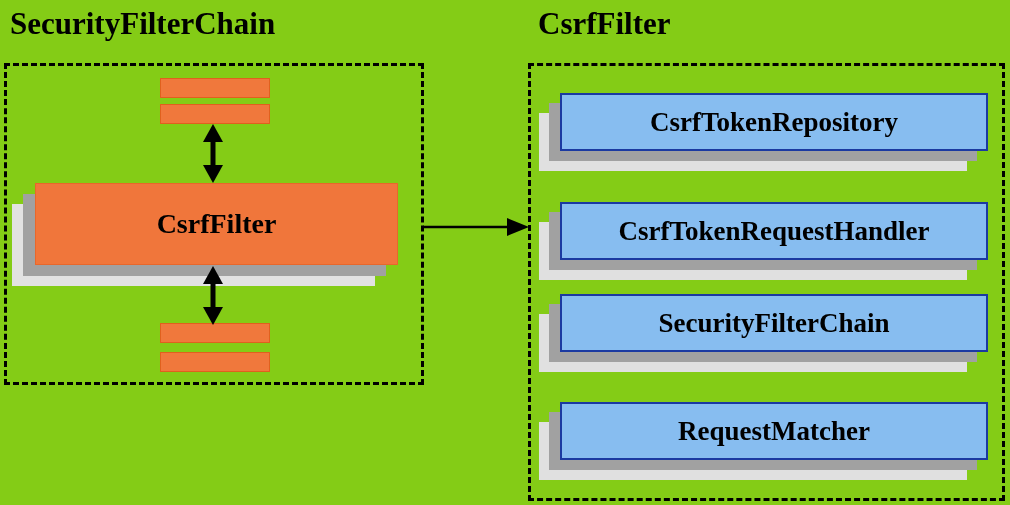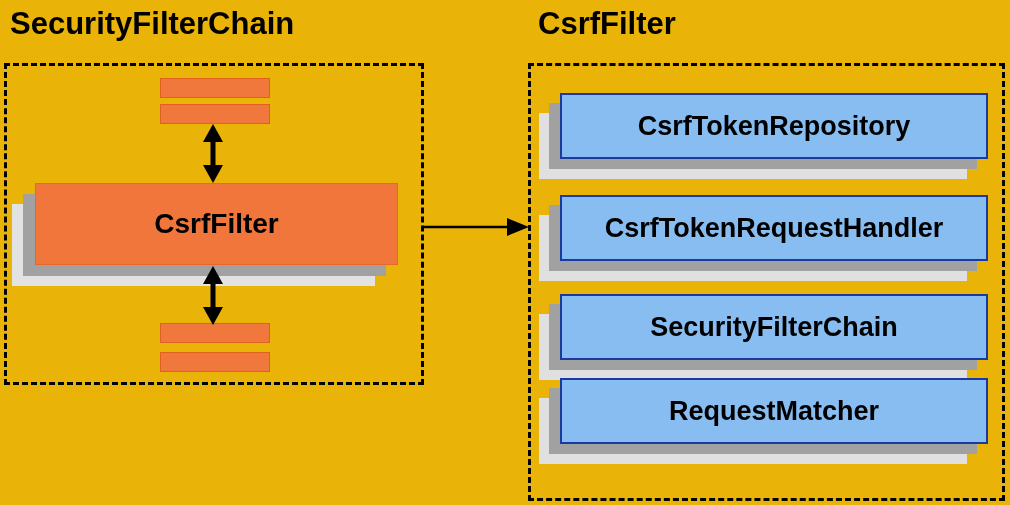--- a/index.html
+++ b/index.html
@@ -1,18 +1,18 @@
 <!DOCTYPE html>
 <html><head>
 <meta charset="utf-8">
 <style>
   html,body { margin:0; padding:0; background:#ffffff; }
   .canvas {
-    position:relative; width:1010px; height:505px; background:#eab308;
-    font-family:Liberation Sans, sans-serif; overflow:hidden;
+    position:relative; width:1010px; height:505px; background:#84cc16;
+    font-family:Liberation Serif, serif; overflow:hidden;
   }
   .panel-title {
     position:absolute; font-weight:bold; font-size:31px; color:#000;
     white-space:nowrap; line-height:1;
   }
   #title-left  { left:10px; top:8px; }
   #title-right { left:538px; top:8px; }
 
   .dashed-box { position:absolute; border:3px dashed #000; box-sizing:border-box; background:transparent; }
   #chain-box      { left:4px;   top:63px; width:420px; height:322px; }
@@ -27,30 +27,30 @@
 
   .orange-box {
     position:absolute; left:35px; top:183px; width:363px; height:82px;
     background:#F0763B; border:1px solid #E8672B; box-sizing:border-box;
     box-shadow:-12px 11px 0 #A1A1A1, -23px 21px 0 #E2E2E2;
     display:flex; align-items:center; justify-content:center;
     font-weight:bold; font-size:28px; color:#000; z-index:1;
   }
 
   .blue-box {
-    position:absolute; left:560px; width:428px; height:66px;
+    position:absolute; left:560px; width:428px; height:58px;
     background:#87BDF0; border:2px solid #1B3AA1; box-sizing:border-box;
     box-shadow:-11px 10px 0 #A1A1A1, -21px 20px 0 #E0E0E0;
     display:flex; align-items:center; justify-content:center;
     font-weight:bold; font-size:27px; color:#000; z-index:1;
   }
   #component-0 { top:93px; }
-  #component-1 { top:195px;text-align:right; }
+  #component-1 { top:202px;text-align:right; }
   #component-2 { top:294px; }
-  #component-3 { top:378px; }
+  #component-3 { top:402px; }
 
   .arrow-svg { position:absolute; z-index:2; }
   #v-arrow-top    { left:200px; top:124px; }
   #v-arrow-bottom { left:200px; top:266px; }
   #h-arrow        { left:423px; top:216px; }
 </style>
 </head>
 <body>
 
 <div class="canvas">

